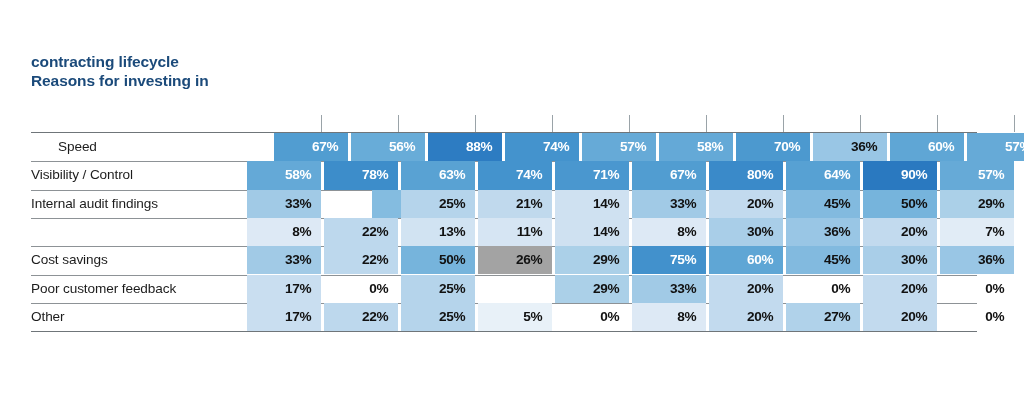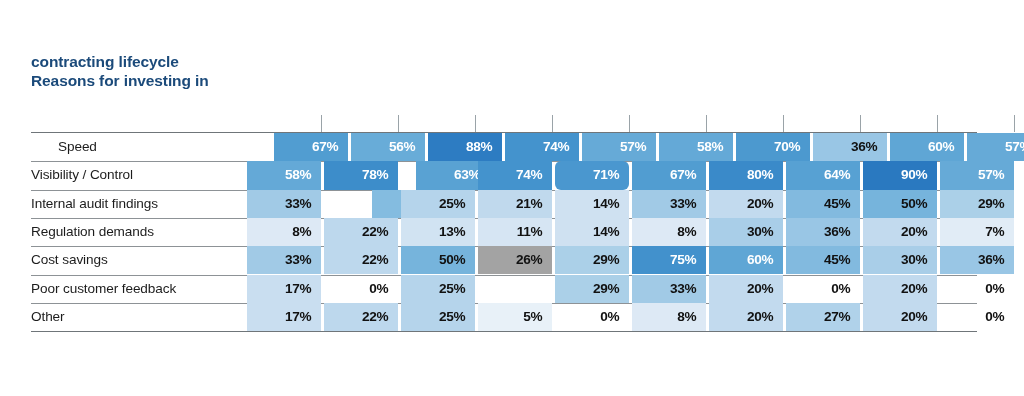--- a/index.html
+++ b/index.html
@@ -147,23 +147,23 @@
         <div class="cell dark" style="left: 678px; width: 73.5px; background: rgb(76, 153, 207);">70%</div>
         <div class="cell light" style="left: 755px; width: 73.5px; background: rgb(153, 198, 229);">36%</div>
         <div class="cell dark" style="left: 832px; width: 73.5px; background: rgb(95, 166, 213);">60%</div>
         <div class="cell dark" style="left: 909px; width: 73.5px; background: rgb(102, 170, 215);">57%</div>
       </div>
       <div class="rule thin" style="top: 29.3px;"></div>
       <div class="row" style="position: absolute; left: 0px; top: 29.3px; width: 946px;">
         <div class="row-label">Visibility / Control</div>
         <div class="cell dark" style="left: 216px; width: 73.5px; background: rgb(100, 169, 215);">58%</div>
         <div class="cell dark" style="left: 293px; width: 73.5px; background: rgb(61, 141, 202);">78%</div>
-        <div class="cell dark" style="left: 370px; width: 73.5px; background: rgb(89, 162, 211); margin-left: 15px;">63%</div>
+        <div class="cell dark" style="left: 370px; width: 73.5px; background: rgb(89, 162, 211);">63%</div>
         <div class="cell dark" style="left: 447px; width: 73.5px; background: rgb(68, 147, 205);">74%</div>
-        <div class="cell dark" style="left: 524px; width: 73.5px; background: rgb(74, 151, 207); border-radius: 6px;">71%</div>
+        <div class="cell dark" style="left: 524px; width: 73.5px; background: rgb(74, 151, 207);">71%</div>
         <div class="cell dark" style="left: 601px; width: 73.5px; background: rgb(81, 157, 209);">67%</div>
         <div class="cell dark" style="left: 678px; width: 73.5px; background: rgb(58, 138, 201);">80%</div>
         <div class="cell dark" style="left: 755px; width: 73.5px; background: rgb(87, 161, 211);">64%</div>
         <div class="cell dark" style="left: 832px; width: 73.5px; background: rgb(42, 121, 192);">90%</div>
         <div class="cell dark" style="left: 909px; width: 73.5px; background: rgb(102, 170, 215);">57%</div>
       </div>
       <div class="rule thin" style="top: 57.6px;"></div>
       <div class="row" style="position: absolute; left: 0px; top: 57.6px; width: 946px;">
         <div class="row-label">Internal audit findings</div>
         <div class="cell light" style="left: 216px; width: 73.5px; background: rgb(161, 202, 230);">33%</div>
@@ -172,21 +172,20 @@
         <div class="cell light" style="left: 447px; width: 73.5px; background: rgb(192, 217, 237);">21%</div>
         <div class="cell light" style="left: 524px; width: 73.5px; background: rgb(207, 225, 241);">14%</div>
         <div class="cell light" style="left: 601px; width: 73.5px; background: rgb(161, 202, 230);">33%</div>
         <div class="cell light" style="left: 678px; width: 73.5px; background: rgb(194, 218, 238);">20%</div>
         <div class="cell light" style="left: 755px; width: 73.5px; background: rgb(130, 186, 223);">45%</div>
         <div class="cell light" style="left: 832px; width: 73.5px; background: rgb(118, 180, 220);">50%</div>
         <div class="cell light" style="left: 909px; width: 73.5px; background: rgb(171, 208, 232);">29%</div>
       </div>
       <div class="rule thin" style="top: 85.9px;"></div>
       <div class="row" style="position: absolute; left: 0px; top: 85.9px; width: 946px;">
-        <div class="row-label">Regulation demands</div>
         <div class="cell light" style="left: 216px; width: 73.5px; background: rgb(221, 233, 245);">8%</div>
         <div class="cell light" style="left: 293px; width: 73.5px; background: rgb(189, 216, 237);">22%</div>
         <div class="cell light" style="left: 370px; width: 73.5px; background: rgb(209, 227, 242);">13%</div>
         <div class="cell light" style="left: 447px; width: 73.5px; background: rgb(214, 229, 243);">11%</div>
         <div class="cell light" style="left: 524px; width: 73.5px; background: rgb(207, 225, 241);">14%</div>
         <div class="cell light" style="left: 601px; width: 73.5px; background: rgb(221, 233, 245);">8%</div>
         <div class="cell light" style="left: 678px; width: 73.5px; background: rgb(169, 206, 232);">30%</div>
         <div class="cell light" style="left: 755px; width: 73.5px; background: rgb(153, 198, 229);">36%</div>
         <div class="cell light" style="left: 832px; width: 73.5px; background: rgb(194, 218, 238);">20%</div>
         <div class="cell light" style="left: 909px; width: 73.5px; background: rgb(225, 236, 246);">7%</div>

